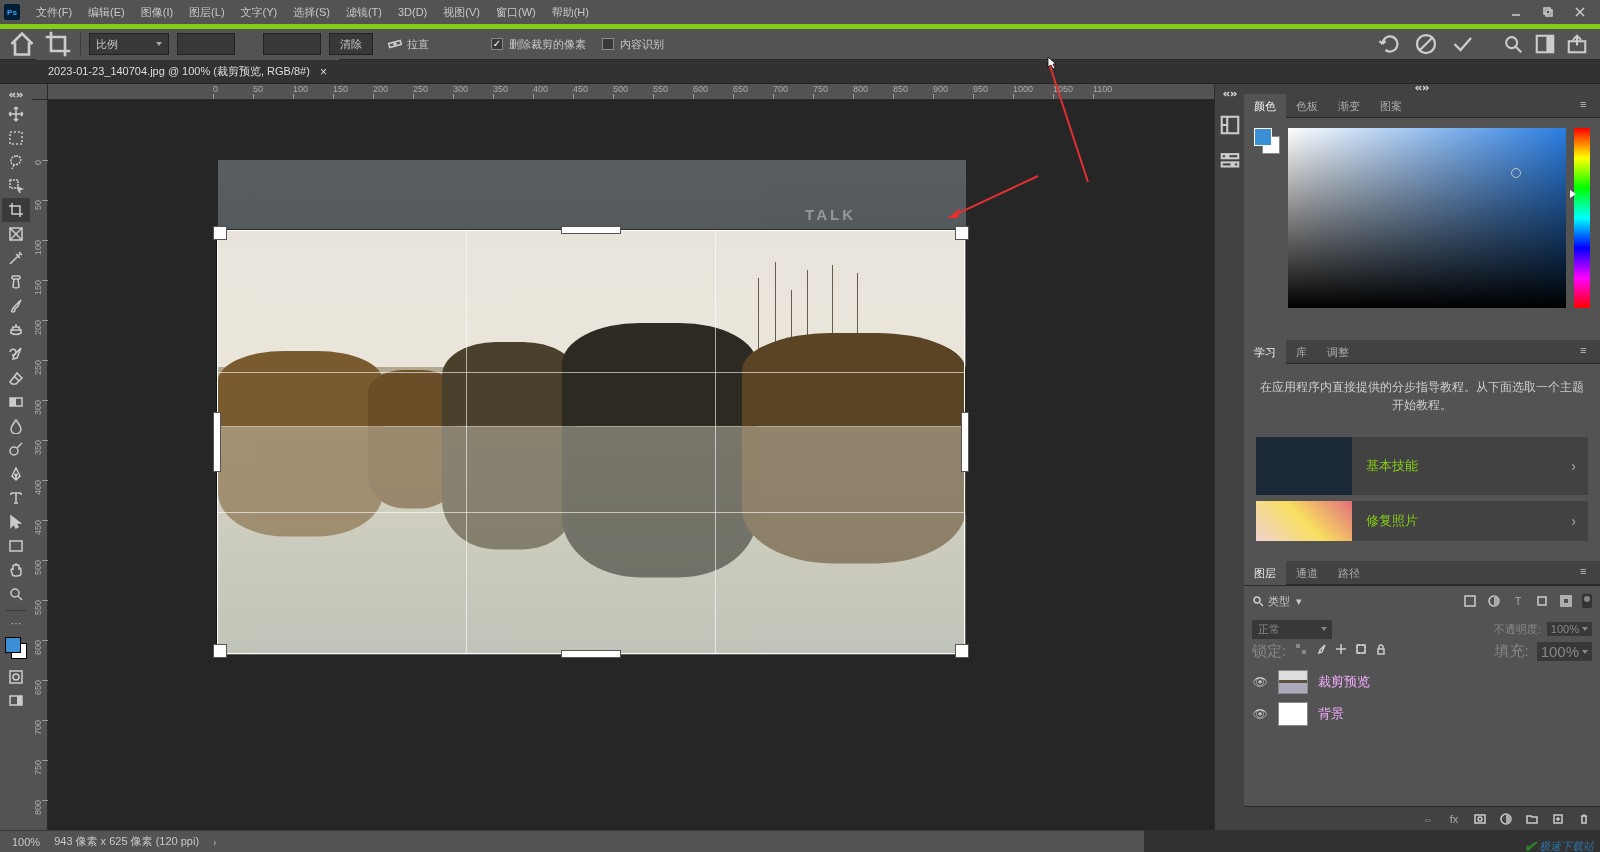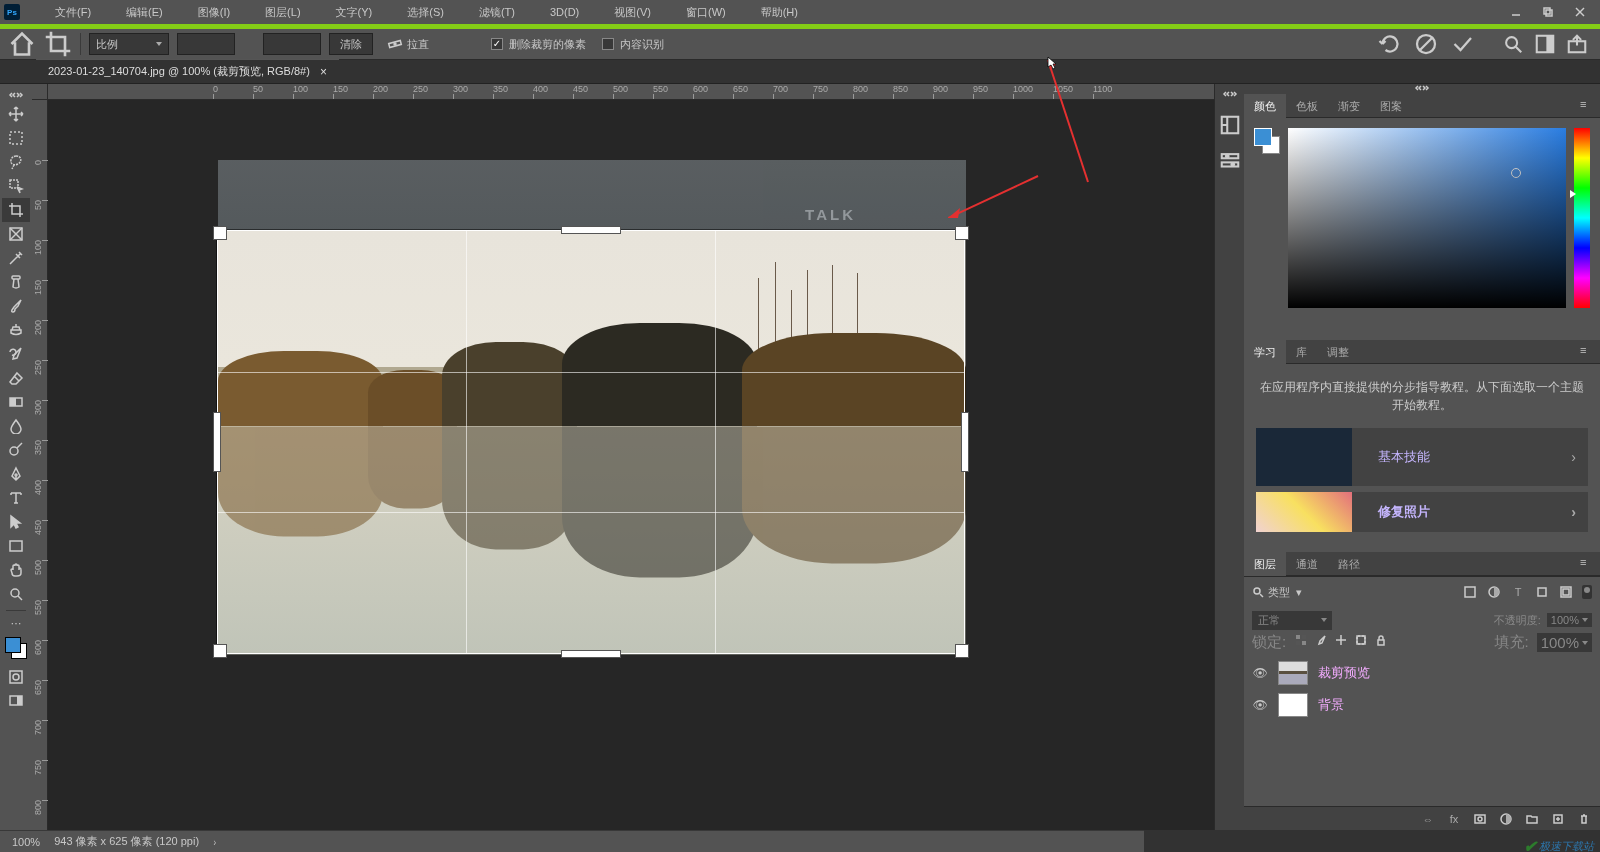--- a/index.html
+++ b/index.html
@@ -1,21 +1,21 @@
 <!DOCTYPE html>
 <html><head>
 <meta charset="utf-8">
 <style>
 * { margin: 0; padding: 0; box-sizing: border-box; font-family: "Microsoft YaHei", Arial, sans-serif; }
 body { background: #323232; color: #c8c8c8; font-size: 11px; width: 1600px; height: 852px; overflow: hidden; position: relative; }
 
 
 .menubar { height: 24px; background: #535353; display: flex; align-items: center; padding: 0 4px; }
 .ps-icon { width: 16px; height: 16px; background: #001e36; color: #31a8ff; font-size: 8px; font-weight: bold; display: flex; align-items: center; justify-content: center; margin-right: 8px; border-radius: 2px; }
-.menu-item { padding: 0 8px; line-height: 24px; cursor: default; margin-left: 19px; }
+.menu-item { padding: 0 8px; line-height: 24px; cursor: default; }
 .win-controls { margin-left: auto; display: flex; }
 .win-btn { width: 24px; height: 20px; display: flex; align-items: center; justify-content: center; margin: 0 4px; }
 .win-btn svg { width: 12px; height: 12px; }
 
 
 .options-bar { height: 36px; background: #535353; border-top: 5px solid #84cc16; border-bottom: 1px solid #2a2a2a; display: flex; align-items: center; padding: 0 8px; gap: 8px; }
 .home-btn { width: 28px; height: 28px; display: flex; align-items: center; justify-content: center; }
 .crop-tool-icon { width: 28px; height: 28px; display: flex; align-items: center; justify-content: center; }
 .dropdown { background: #383838; border: 1px solid #222; height: 22px; padding: 0 20px 0 6px; display: flex; align-items: center; position: relative; min-width: 80px; }
 .dropdown::after { content: ''; position: absolute; right: 6px; border-left: 3px solid transparent; border-right: 3px solid transparent; border-top: 4px solid #aaa; }
@@ -115,25 +115,25 @@
 .swatch-mini .fg{position:absolute; width:18px; height:18px; background:#3b8fd4; border:1px solid #fff; z-index:2;}
 .swatch-mini .bg{position:absolute; width:18px; height:18px; background:#fff; border:1px solid #888; bottom:0; right:0;}
 .color-field { flex:1; height: 180px; background: linear-gradient(to right, #fff, #2a7de1); position:relative;}
 .color-field::after{content:'';position:absolute;inset:0;background:linear-gradient(to top,#000,transparent);}
 .color-marker { position:absolute; width:10px; height:10px; border:1px solid #fff; border-radius:50%; right:45px; top:40px;}
 .hue-strip { width:16px; height:180px; background: linear-gradient(to bottom, #ff0000,#ffff00,#00ff00,#00ffff,#0000ff,#ff00ff,#ff0000); position:relative;}
 .hue-marker{position:absolute; left:-4px; top:62px; border-top:4px solid transparent; border-bottom:4px solid transparent; border-left:6px solid #fff;}
 
 .learn-panel { padding: 14px 12px; }
 .learn-title { text-align:center; font-size:16px; color:#fff; margin-bottom:8px; font-weight:500;}
-.learn-desc { text-align:center; font-size:12px; color:#ccc; margin-bottom:14px; line-height:1.5;}
+.learn-desc { text-align:center; font-size:12px; color:#ccc; margin-bottom:23px; line-height:1.5;}
 .learn-item { background:#424242; height:58px; display:flex; align-items:center; margin-bottom:6px; position:relative;}
 .learn-thumb { width:96px; height:58px; background:#1a2838; flex-shrink:0; }
 .learn-thumb.t2 { background: linear-gradient(45deg,#f0d0e0,#f8e060,#e06080); }
-.learn-label { flex:1; padding-left:26px; font-size:13px; color:#c4b5fd;}
+.learn-label { flex:1; padding-left:14px; font-size:13px; color:#84cc16;}
 .learn-chev { margin-right:12px; color:#aaa; font-size:14px;}
 
 .layers-panel { flex:1; border-top:1px solid #2a2a2a; display:flex; flex-direction:column;}
 .layer-filter-row { height:30px; display:flex; align-items:center; padding:0 8px; gap:8px; }
 .layer-search { flex:1; display:flex; align-items:center; gap:4px; }
 .filter-icons { display:flex; gap:8px; align-items:center;}
 .filter-icons span{width:16px; height:16px; display:flex; align-items:center; justify-content:center; color:#aaa;}
 .filter-toggle { width:10px; height:14px; background:#333; border-radius:2px; margin-left:auto; position:relative;}
 .filter-toggle::after{content:'';position:absolute;top:2px;left:2px;width:6px;height:6px;background:#888;border-radius:50%;}
 .blend-row { height:26px; display:flex; align-items:center; padding:0 8px; gap:6px; font-size:11px; color:#888;}
@@ -684,21 +684,21 @@
       <div class="ptab">调整</div>
       <div class="panel-menu">≡</div>
     </div>
     <div class="learn-panel">
       <div class="learn-desc">在应用程序内直接提供的分步指导教程。从下面选取一个主题开始教程。</div>
       <div class="learn-item">
         <div class="learn-thumb"></div>
         <div class="learn-label">基本技能</div>
         <div class="learn-chev">›</div>
       </div>
-      <div class="learn-item" style="height:40px; overflow:hidden;font-weight:bold;">
+      <div class="learn-item" style="height:40px; overflow:hidden;">
         <div class="learn-thumb t2"></div>
         <div class="learn-label">修复照片</div>
         <div class="learn-chev">›</div>
       </div>
     </div>
 
     <div class="panel-tabs">
       <div class="ptab active">图层</div>
       <div class="ptab">通道</div>
       <div class="ptab">路径</div>

